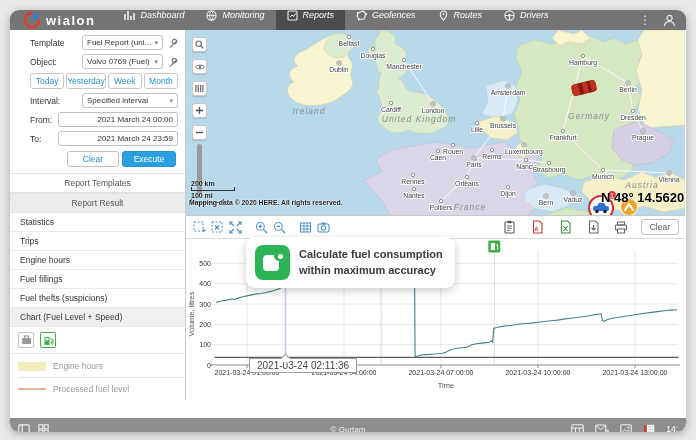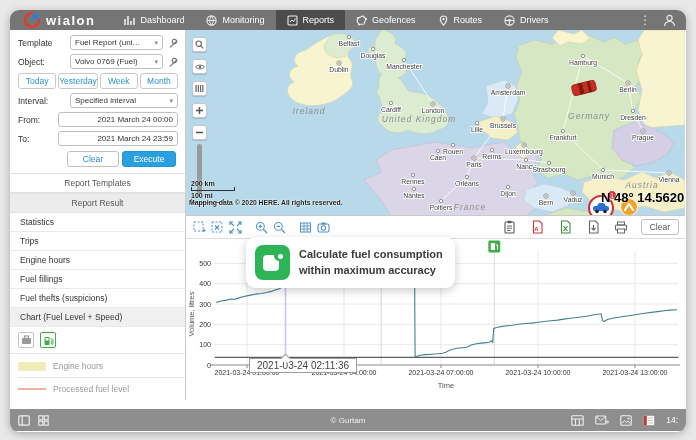--- a/index.html
+++ b/index.html
@@ -3,33 +3,33 @@
 <meta charset="utf-8">
 <style>
   * { margin:0; padding:0; box-sizing:border-box; }
   html,body { width:696px; height:440px; background:#e9e9e9; font-family:"Liberation Sans",sans-serif; overflow:hidden; }
   .window { position:absolute; left:10px; top:10px; width:676px; height:422px; background:#fff; border-radius:9px; box-shadow:0 2px 8px rgba(0,0,0,.28); overflow:hidden; }
 
   
   .topnav { position:relative; height:20px; background:#757575; display:flex; align-items:stretch; color:#fff; }
   .logo { display:flex; align-items:center; gap:6px; padding:0 18px 0 14px; }
   .logo-text { font-size:13px; font-weight:bold; letter-spacing:1.5px; color:#fff; }
-  .nav-item { display:flex; align-items:center; gap:5px; padding:7px 11px; font-size:9px; cursor:pointer; white-space:nowrap; }
+  .nav-item { display:flex; gap:5px; padding:0 11px; font-size:9px; cursor:pointer; white-space:nowrap;font-style:italic; }
   .nav-item.active { background:#4c4c4c; }
   .nav-item svg { display:block; }
   .nav-right { margin-left:auto; display:flex; align-items:center; gap:12px; padding-right:10px; }
   .nav-dots { font-size:12px; color:#e8e8e8; }
 
   
   .content { display:flex; height:370px; }
   .sidebar { width:176px; border-right:1px solid #ccc; background:#fff; font-size:8.5px; color:#333; overflow:hidden; }
   .main { position:relative; width:499px; }
 
   
-  .form { padding:5px 7px 0 8px; }
+  .form { padding:5px 7px 0 20px; }
   .frow { display:flex; align-items:center; margin-bottom:4px; }
   .frow label { width:52px; font-size:8.5px; color:#333; }
   .sel, .dinput { flex:1; height:15px; border:1px solid #c0c0c0; border-radius:3px; background:#fff; font-size:8px; color:#333; display:flex; align-items:center; padding:0 4px; white-space:nowrap; overflow:hidden; }
   .sel .chev { margin-left:auto; color:#888; font-size:7px; }
   .dinput { text-align:right; justify-content:center; }
   .wrench { width:11px; height:12px; margin-left:4px; flex:none; }
   .range-row { display:flex; gap:2px; margin-bottom:4px; }
   .range-btn { flex:1; border:1px solid #c9c9c9; border-radius:3px; background:#fff; color:#2b8fd0; font-size:8.5px; text-align:center; padding:2px 0; cursor:pointer; }
   .act-row { display:flex; gap:3px; justify-content:flex-end; margin:5px 2px 6px 0; }
   .btn-clear { width:52px; border:1px solid #c0c0c0; border-radius:3px; background:#fff; color:#2b8fd0; font-size:8.5px; padding:2px 0; text-align:center; cursor:pointer; }
@@ -75,21 +75,21 @@
   .cursor-box { position:absolute; left:63px; top:119px; background:#fff; border:1px solid #9e9e9e; font-size:10px; color:#444; padding:1px 7px; white-space:nowrap; z-index:4; }
   .cursor-box::before { content:""; position:absolute; left:32px; top:-4px; width:6px; height:6px; background:#fff; border-left:1px solid #9e9e9e; border-top:1px solid #9e9e9e; transform:rotate(45deg); }
   .hint-card { position:absolute; left:60px; top:-2px; display:flex; align-items:center; gap:9px; background:#fff; border-radius:9px; padding:8px 12px 8px 9px; box-shadow:0 3px 10px rgba(0,0,0,.2); z-index:9; }
   .hint-icon { position:relative; width:35px; height:35px; border-radius:8px; background:#2db456; flex:none; }
   .hint-icon .wsq { position:absolute; left:8px; top:10px; width:16px; height:16px; background:#fff; border-radius:4px; }
   .hint-icon .gcut { position:absolute; left:19px; top:5px; width:11px; height:11px; background:#2db456; border-radius:50%; }
   .hint-icon .wdot { position:absolute; left:23px; top:9px; width:5px; height:5px; background:#fff; border-radius:50%; }
   .hint-text { font-size:11px; font-weight:bold; color:#3a3a3a; line-height:1.45; white-space:nowrap; }
 
   
-  .statusbar { position:relative; height:22px; margin-top:9px; background:#8e8e8e; display:flex; align-items:center; padding:0 8px; color:#f2f2f2; }
+  .statusbar { position:relative; height:22px; margin-top:18px; background:#8e8e8e; display:flex; align-items:center; padding:0 8px; color:#f2f2f2; }
   .sb-left { display:flex; gap:8px; }
   .sb-center { position:absolute; left:0; right:0; text-align:center; font-size:8px; color:#f0f0f0; }
   .sb-right { margin-left:auto; display:flex; align-items:center; gap:11px; z-index:1; }
   .sb-time { font-size:8.5px; color:#fff; }
   .sb-ic { display:flex; align-items:center; justify-content:center; cursor:pointer; }
 
   svg text { font-family:"Liberation Sans",sans-serif; }
 </style>
 </head>
 <body>

